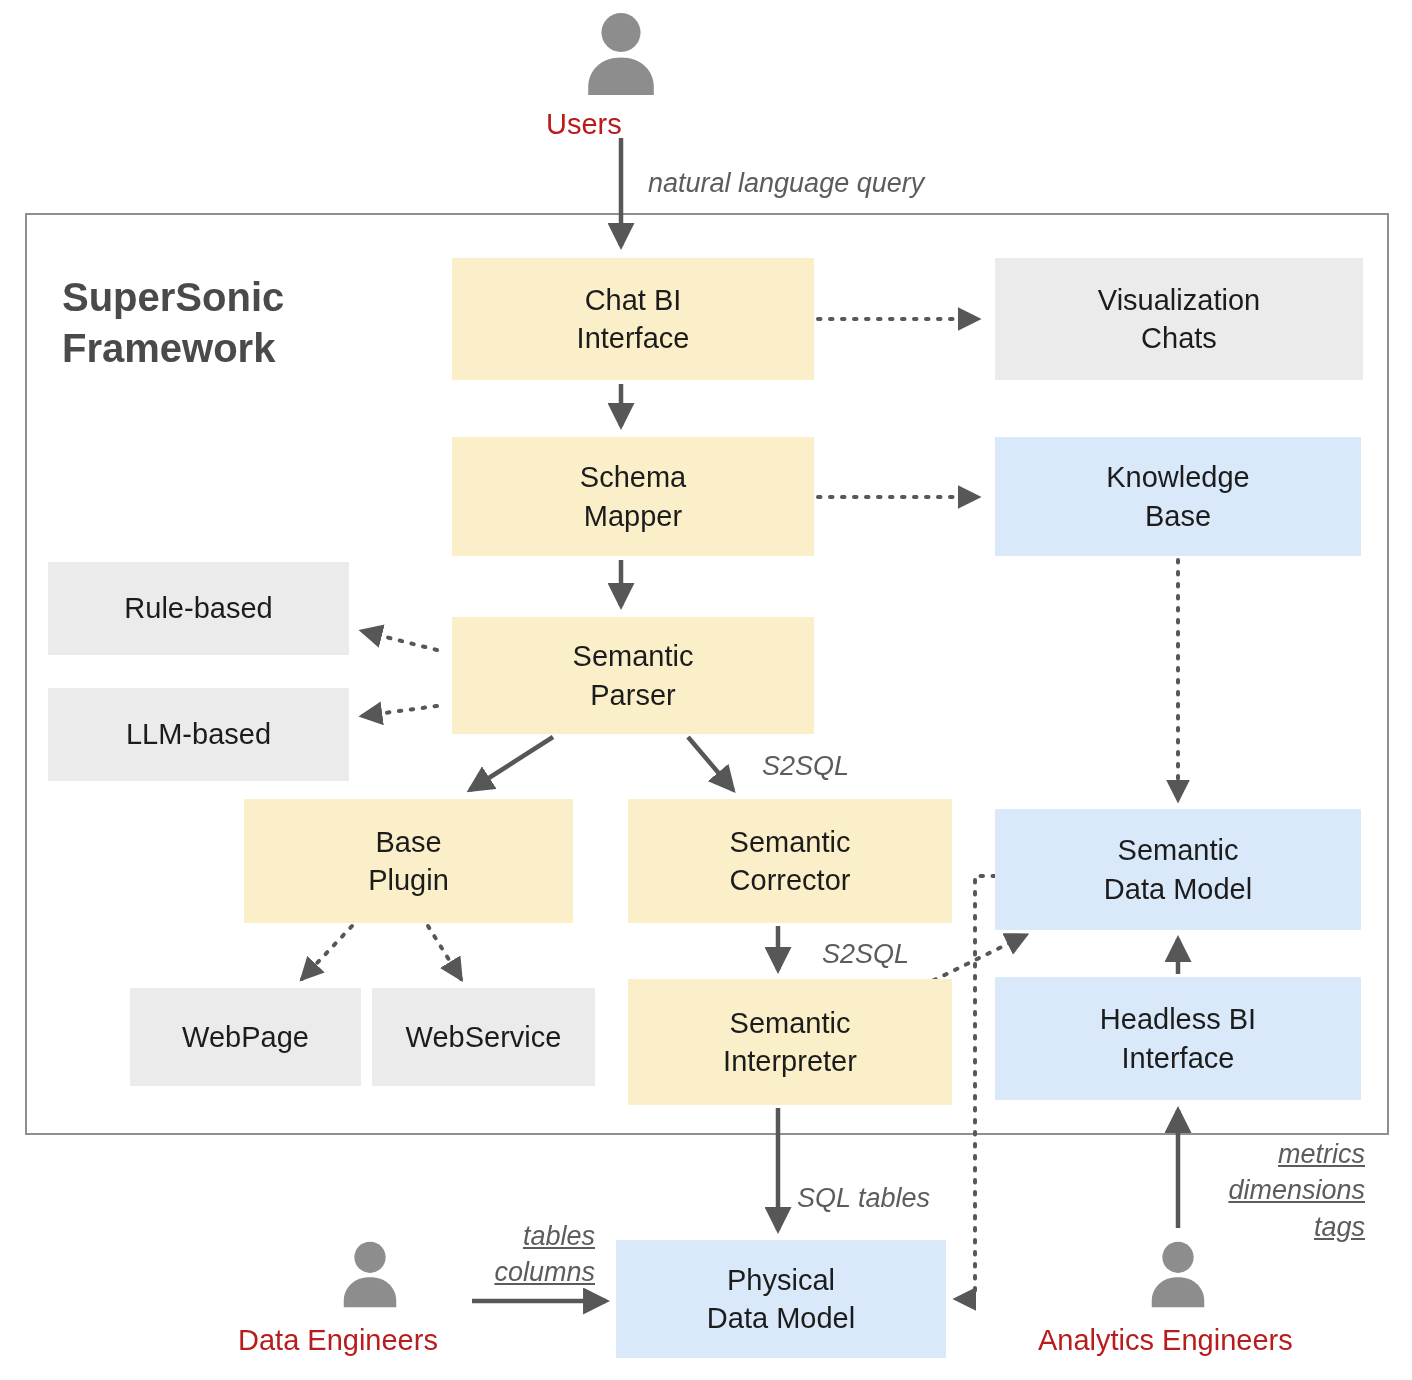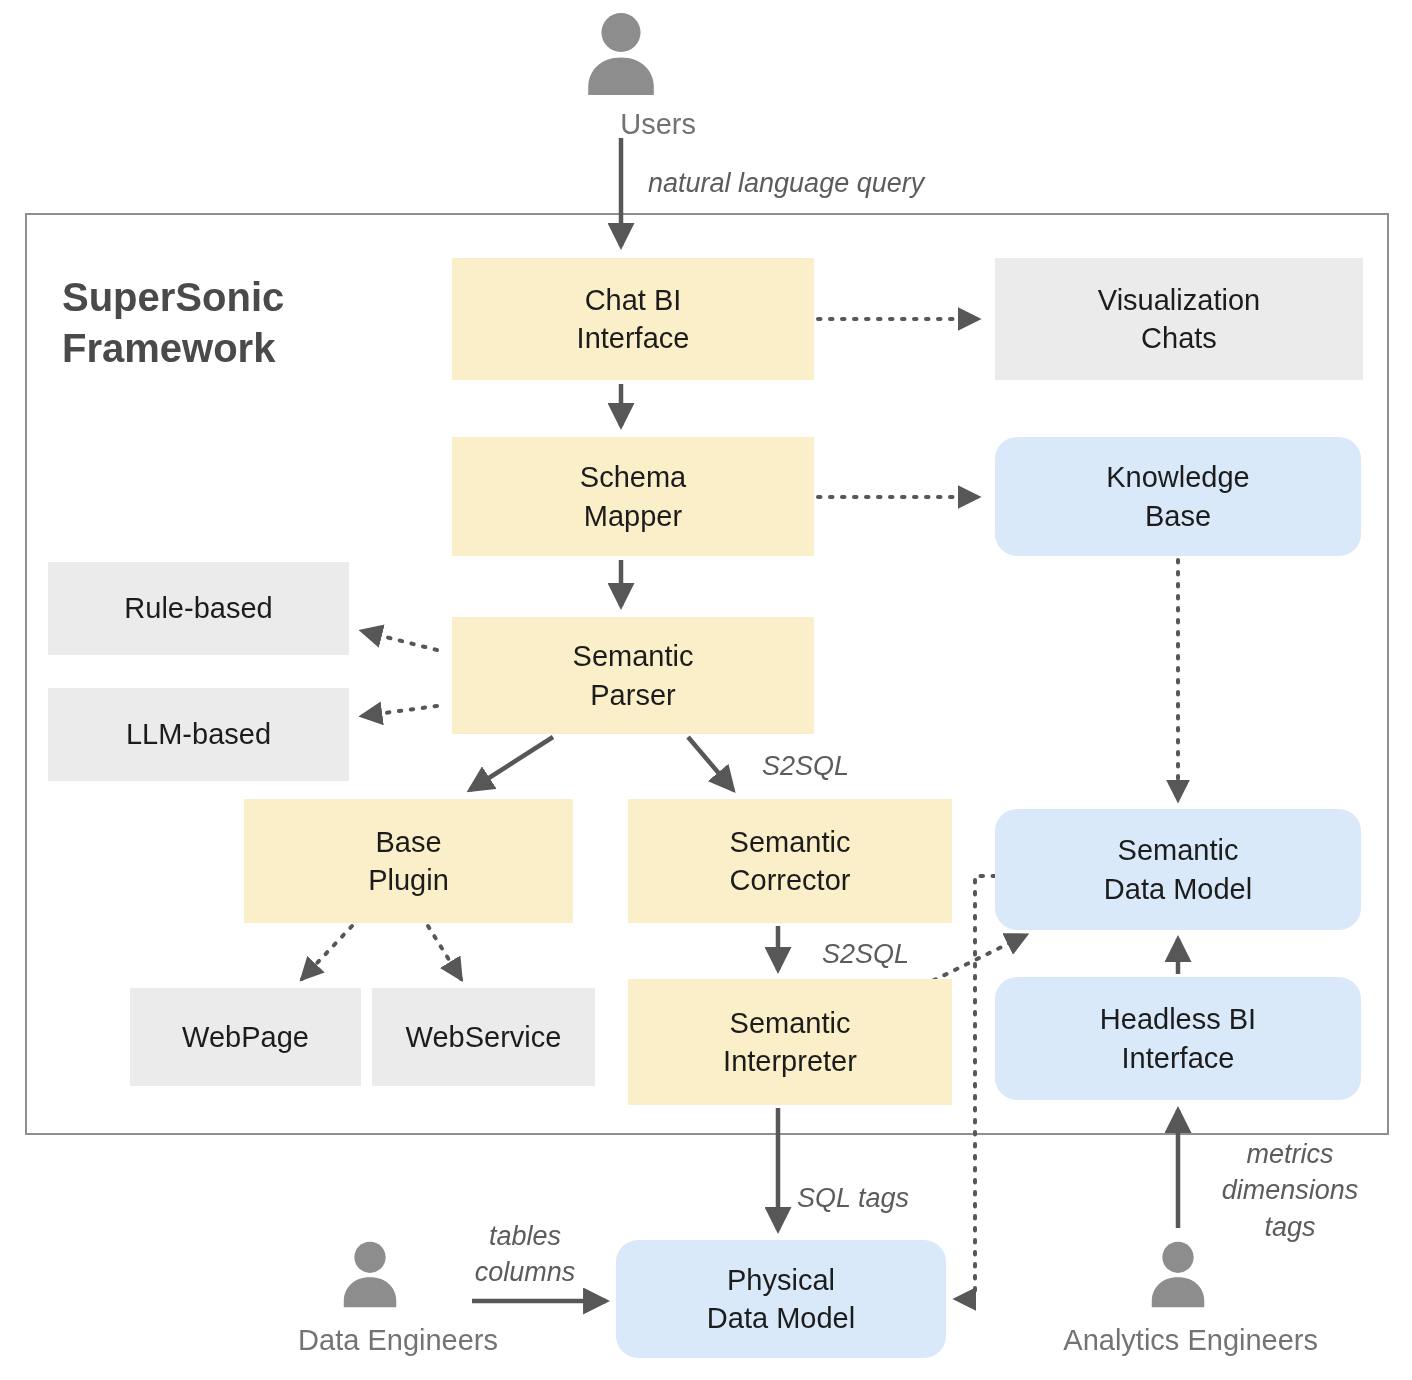--- a/index.html
+++ b/index.html
@@ -26,30 +26,30 @@
   svg.arrows path.solid{stroke-width:4.5;}
   svg.arrows path.dotted{stroke-width:4; stroke-dasharray:2.5 9.5; stroke-linecap:round;}
   svg.arrows marker path{fill:var(--arrow); stroke:none;}
   .node{
     position:absolute; z-index:2; display:flex; align-items:center; justify-content:center;
     text-align:center; font-size:29px; line-height:1.32; color:var(--label-text);
     white-space:pre-line;
   }
   .node.yellow{background:var(--node-yellow);margin-left:12px;}
   .node.gray{background:var(--node-gray);}
-  .node.blue{background:var(--node-blue);border-radius:22px;}
+  .node.blue{background:var(--node-blue);}
   .edge-label{
     position:absolute; z-index:3; font-style:italic; font-size:27px;
     color:var(--edge-label-text); line-height:1.35; white-space:pre-line;
   }
-  .edge-label.center{text-align:center;}
+  .edge-label.center{text-align:right;text-decoration:underline;}
   .actor-icon{position:absolute; z-index:3;}
   .actor-icon svg{display:block; fill:var(--icon);}
   .actor-label{
-    position:absolute; z-index:3; font-size:29px; color:#737373; text-align:right;
+    position:absolute; z-index:3; font-size:29px; color:#b91c1c; text-align:left;
   }
 </style>
 </head>
 <body>
 
 <div class="canvas">
 
   <div class="framework-box"></div>
   <div class="framework-title">SuperSonic
 Framework</div>
@@ -104,21 +104,21 @@
   <div class="node blue" style="left:995px;top:809px;width:366px;height:121px">Semantic
 Data Model</div>
   <div class="node blue" style="left:995px;top:977px;width:366px;height:123px">Headless BI
 Interface</div>
   <div class="node blue" style="left:616px;top:1240px;width:330px;height:118px">Physical
 Data Model</div>
 
   <div class="edge-label" style="left:648px;top:165px">natural language query</div>
   <div class="edge-label" style="left:762px;top:748px">S2SQL</div>
   <div class="edge-label" style="left:822px;top:936px">S2SQL</div>
-  <div class="edge-label" style="left:797px;top:1180px">SQL tags</div>
+  <div class="edge-label" style="left:797px;top:1180px">SQL tables</div>
   <div class="edge-label center" style="left:455px;top:1218px;width:140px">tables
 columns</div>
   <div class="edge-label center" style="left:1215px;top:1136px;width:150px">metrics
 dimensions
 tags</div>
 
   <div class="actor-icon" style="left:569px;top:6px">
     <svg width="104" height="100" viewBox="0 0 64 64">
       <circle cx="32" cy="17" r="12.5"></circle>
       <path d="M32 33 C19 33 11 41.5 11 52 L11 57 L53 57 L53 52 C53 41.5 45 33 32 33 Z"></path>

